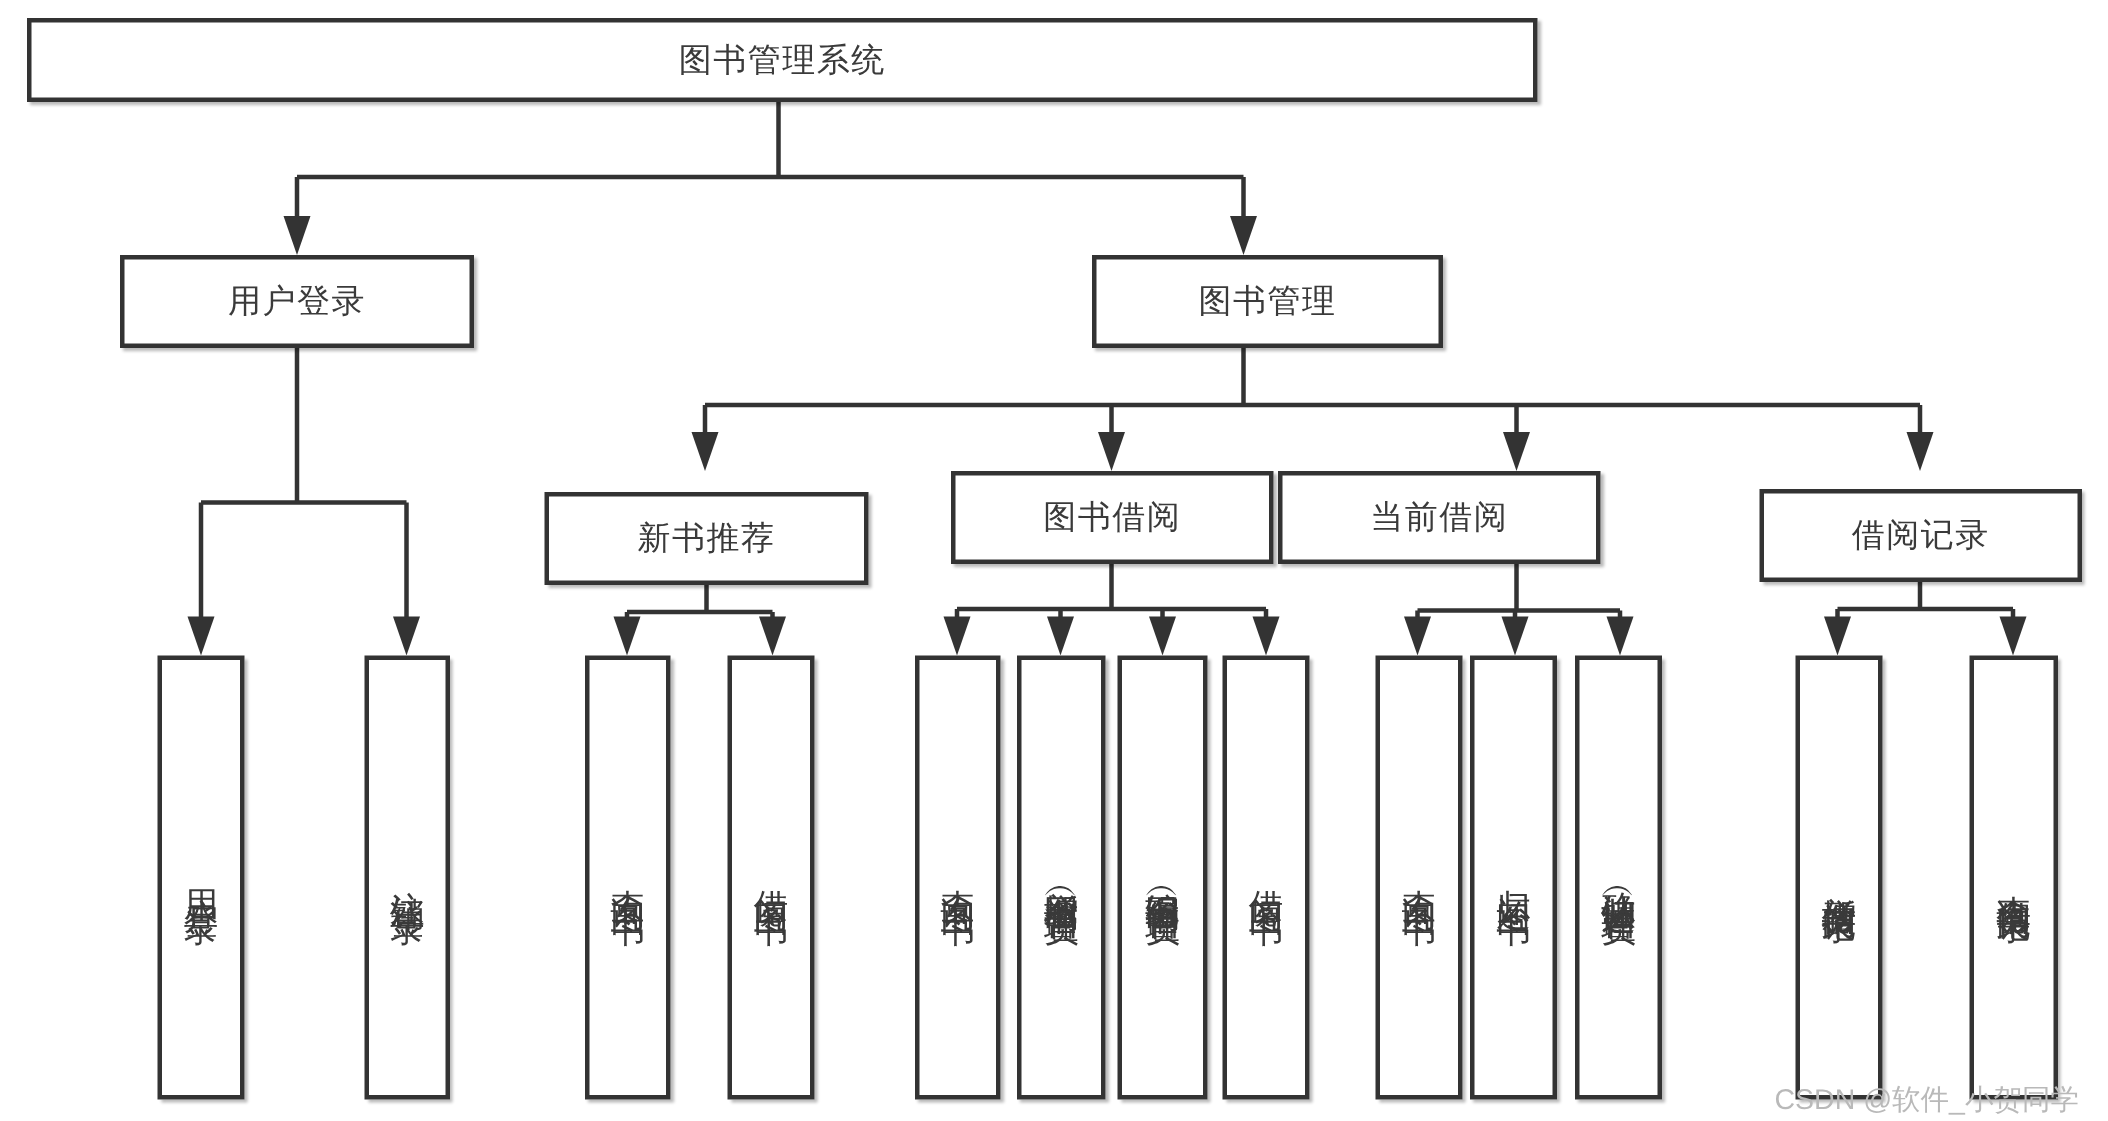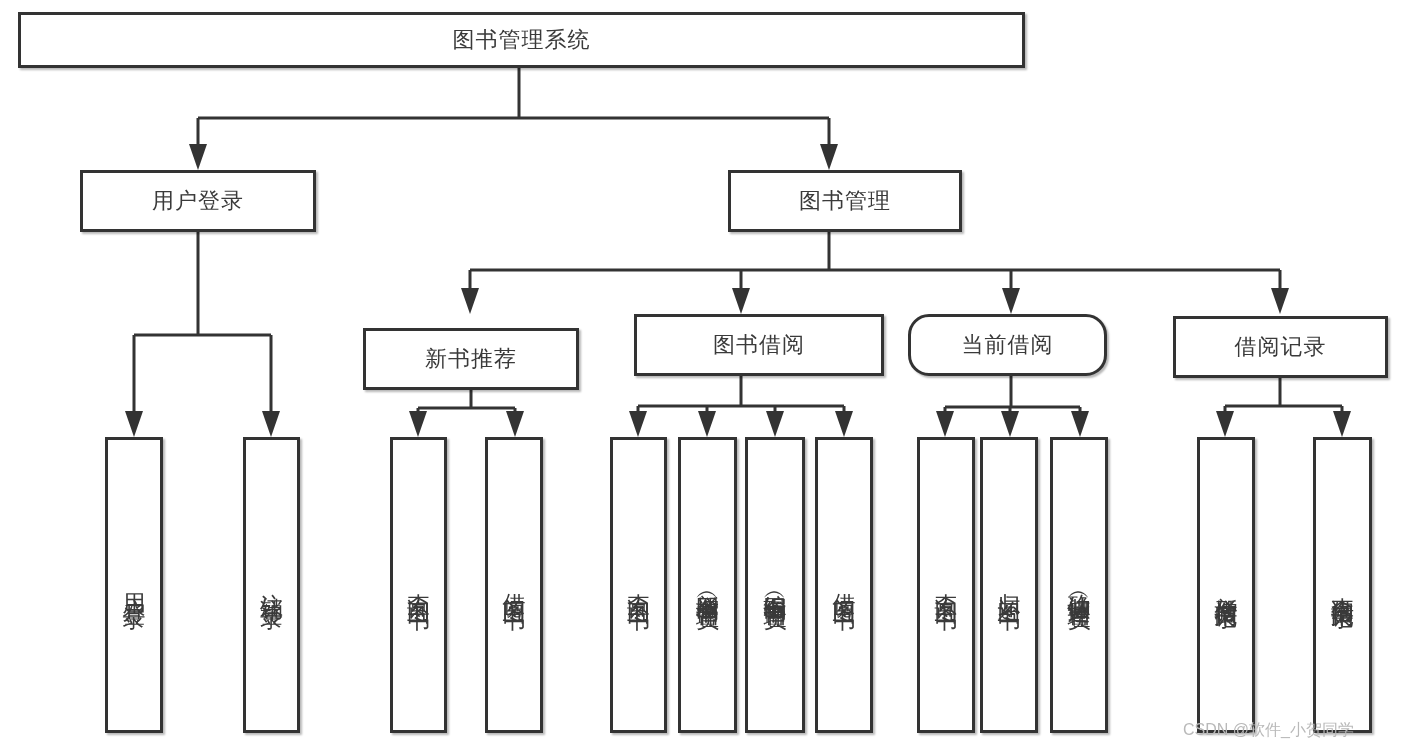--- a/index.html
+++ b/index.html
@@ -47,21 +47,21 @@
     line-height: 1;
   }
   .vnode.long span {
     letter-spacing: 2px;
   }
   .watermark {
     position: absolute;
     left: 1183px;
     top: 720px;
     z-index: 3;
-    font-size: 16px;
+    font-size: 19px;
     color: #b9b9b9;
     white-space: nowrap;
   }
 </style>
 </head>
 <body>
 
 <div class="canvas">
 
   <svg class="connectors" viewBox="0 0 1405 747" xmlns="http://www.w3.org/2000/svg">
@@ -111,27 +111,27 @@
   <div class="node hnode" style="left:80px; top:170px; width:236px; height:62px;">
     <span>用户登录</span>
   </div>
   <div class="node hnode" style="left:728px; top:170px; width:234px; height:62px;">
     <span>图书管理</span>
   </div>
 
   <div class="node hnode" style="left:363px; top:328px; width:216px; height:62px;">
     <span>新书推荐</span>
   </div>
-  <div class="node hnode" style="left:634px; top:314px; width:250px; height:62px;">
+  <div class="node hnode" style="left:634px; top:314px; width:215px; height:62px;">
     <span>图书借阅</span>
   </div>
-  <div class="node hnode" style="left:908px; top:314px; width:199px; height:62px;border-radius:21px;">
+  <div class="node hnode" style="left:852px; top:314px; width:215px; height:62px;">
     <span>当前借阅</span>
   </div>
-  <div class="node hnode" style="left:1173px; top:316px; width:215px; height:62px;">
+  <div class="node hnode" style="left:1173px; top:326px; width:215px; height:62px;">
     <span>借阅记录</span>
   </div>
 
   <div class="node vnode" style="left:105px; top:437px; width:58px; height:296px;">
     <span>用户登录</span>
   </div>
   <div class="node vnode" style="left:243px; top:437px; width:57px; height:296px;">
     <span>注销登录</span>
   </div>
 

